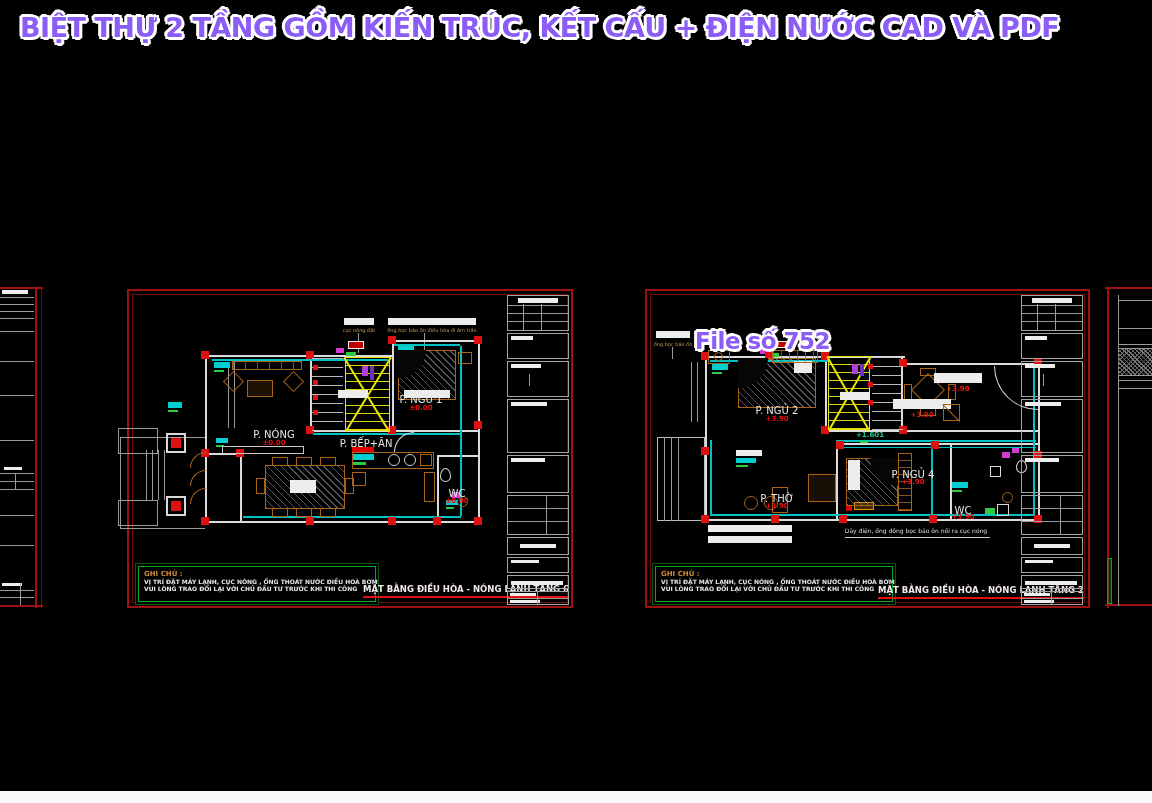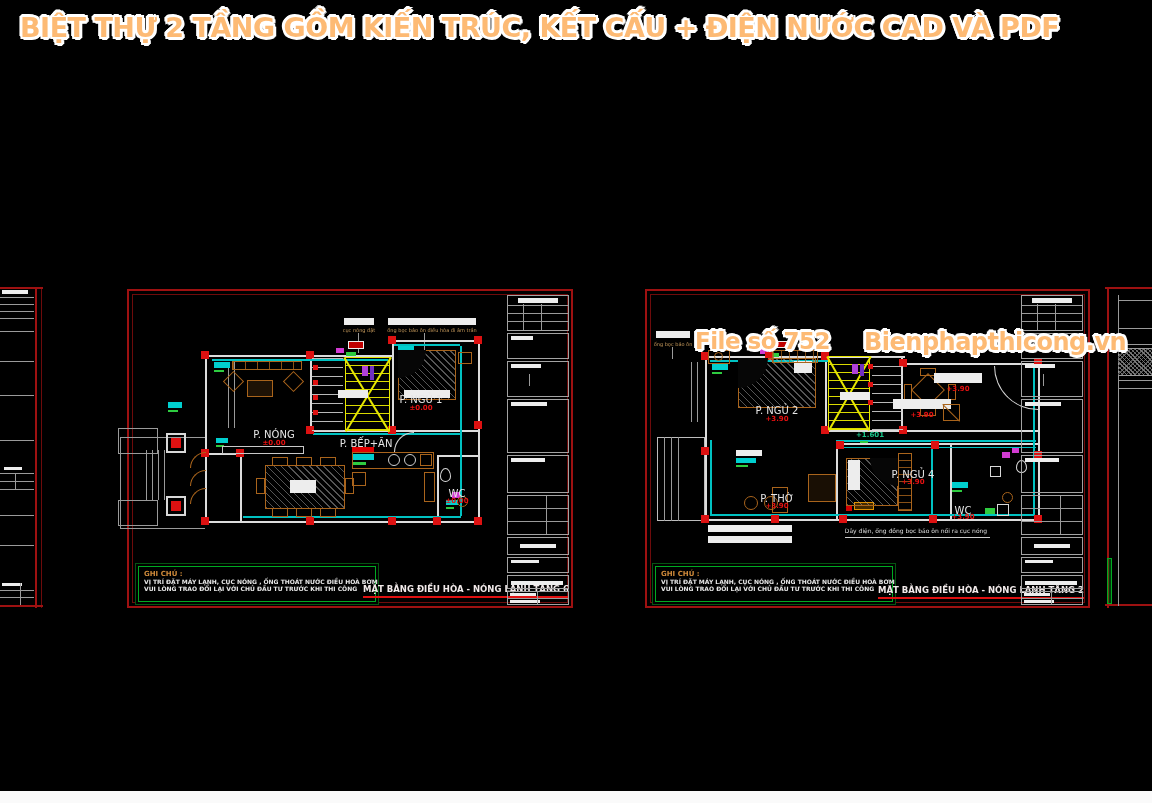--- a/index.html
+++ b/index.html
@@ -21,21 +21,21 @@
   .stepsW{background-image:repeating-linear-gradient(0deg,rgba(205,205,205,.9) 0 1px,transparent 1px 9px)}
   .ylw{background:#e6e600}
   .ac{background:#00cfcf}
   .grn{background:#2ecc40}
   .mag{background:#d23bd2}
   .lbl{position:absolute;color:#e6e6e6;font-size:10px;font-weight:normal;white-space:nowrap;transform:translateX(-50%)}
   .val{position:absolute;color:#e81111;font-size:7px;font-weight:bold;white-space:nowrap;transform:translateX(-50%)}
   .tlv{position:absolute;color:#19c58a;font-size:7px;font-weight:bold;white-space:nowrap;transform:translateX(-50%)}
   .tiny{position:absolute;color:#c79a5b;font-size:5px;white-space:nowrap;transform:translateX(-50%)}
   .cable{position:absolute;color:#dedede;font-size:6px;white-space:nowrap;transform:translateX(-50%)}
-  .outline{position:absolute;font-weight:bold;color:#fdba74;white-space:nowrap;letter-spacing:-.5px;
+  .outline{position:absolute;font-weight:bold;color:#8b5cf6;white-space:nowrap;letter-spacing:-.5px;
     text-shadow:2px 0 0 #fff,-2px 0 0 #fff,0 2px 0 #fff,0 -2px 0 #fff,2px 2px 0 #fff,-2px -2px 0 #fff,
     2px -2px 0 #fff,-2px 2px 0 #fff,3px 1px 0 #fff,-3px -1px 0 #fff,1px 3px 0 #fff,-1px -3px 0 #fff}
   .sheet{position:absolute;border:2px solid #9e1111;background:#000}
   .sheetInner{position:absolute;inset:3px;border:1px solid #6e0b0b;pointer-events:none}
   .cell{position:absolute;border:1px solid #a3a3a3}
   .note{position:absolute;border:1px solid #00aa22;box-shadow:0 0 0 2px #000,0 0 0 3px #055511;padding:3px 5px}
   .noteH{color:#cf8a3a;font-size:7px;font-weight:bold;white-space:nowrap}
   .noteL{color:#e8e8e8;font-size:6px;font-weight:bold;white-space:nowrap}
   .ptitle{position:absolute;color:#f2eaea;font-size:8.5px;font-weight:bold;border-bottom:2px solid #e01111;
           padding-bottom:2px;white-space:nowrap}
@@ -445,17 +445,16 @@
     <i class="tH" style="left:13px;top:13px;width:34px"></i>
     <i class="tH" style="left:13px;top:41px;width:34px"></i>
     <i class="tH" style="left:13px;top:57px;width:34px"></i>
     <i class="hatchband" style="left:13px;top:61px;width:34px;height:28px;border-top:1px solid #9a9a9a;border-bottom:1px solid #9a9a9a"></i>
     <i class="tH" style="left:13px;top:93px;width:34px"></i>
     <i class="tH" style="left:13px;top:101px;width:34px"></i>
     <i style="left:2px;top:271px;width:5px;height:46px;border:1px solid #00aa22;background:rgba(0,160,30,.35)"></i>
   </div>
 
   <div class="outline" style="left:695px;top:328px;font-size:23px;z-index:9">File số 752</div>
-  <div class="outline" style="left:864px;top:328px;font-size:24px;z-index:9">Bienphapthicong.vn</div>
 
   <i style="left:0;top:791px;width:1152px;height:12px;background:#fafafa"></i>
 
 </div>
 
 </body></html>

